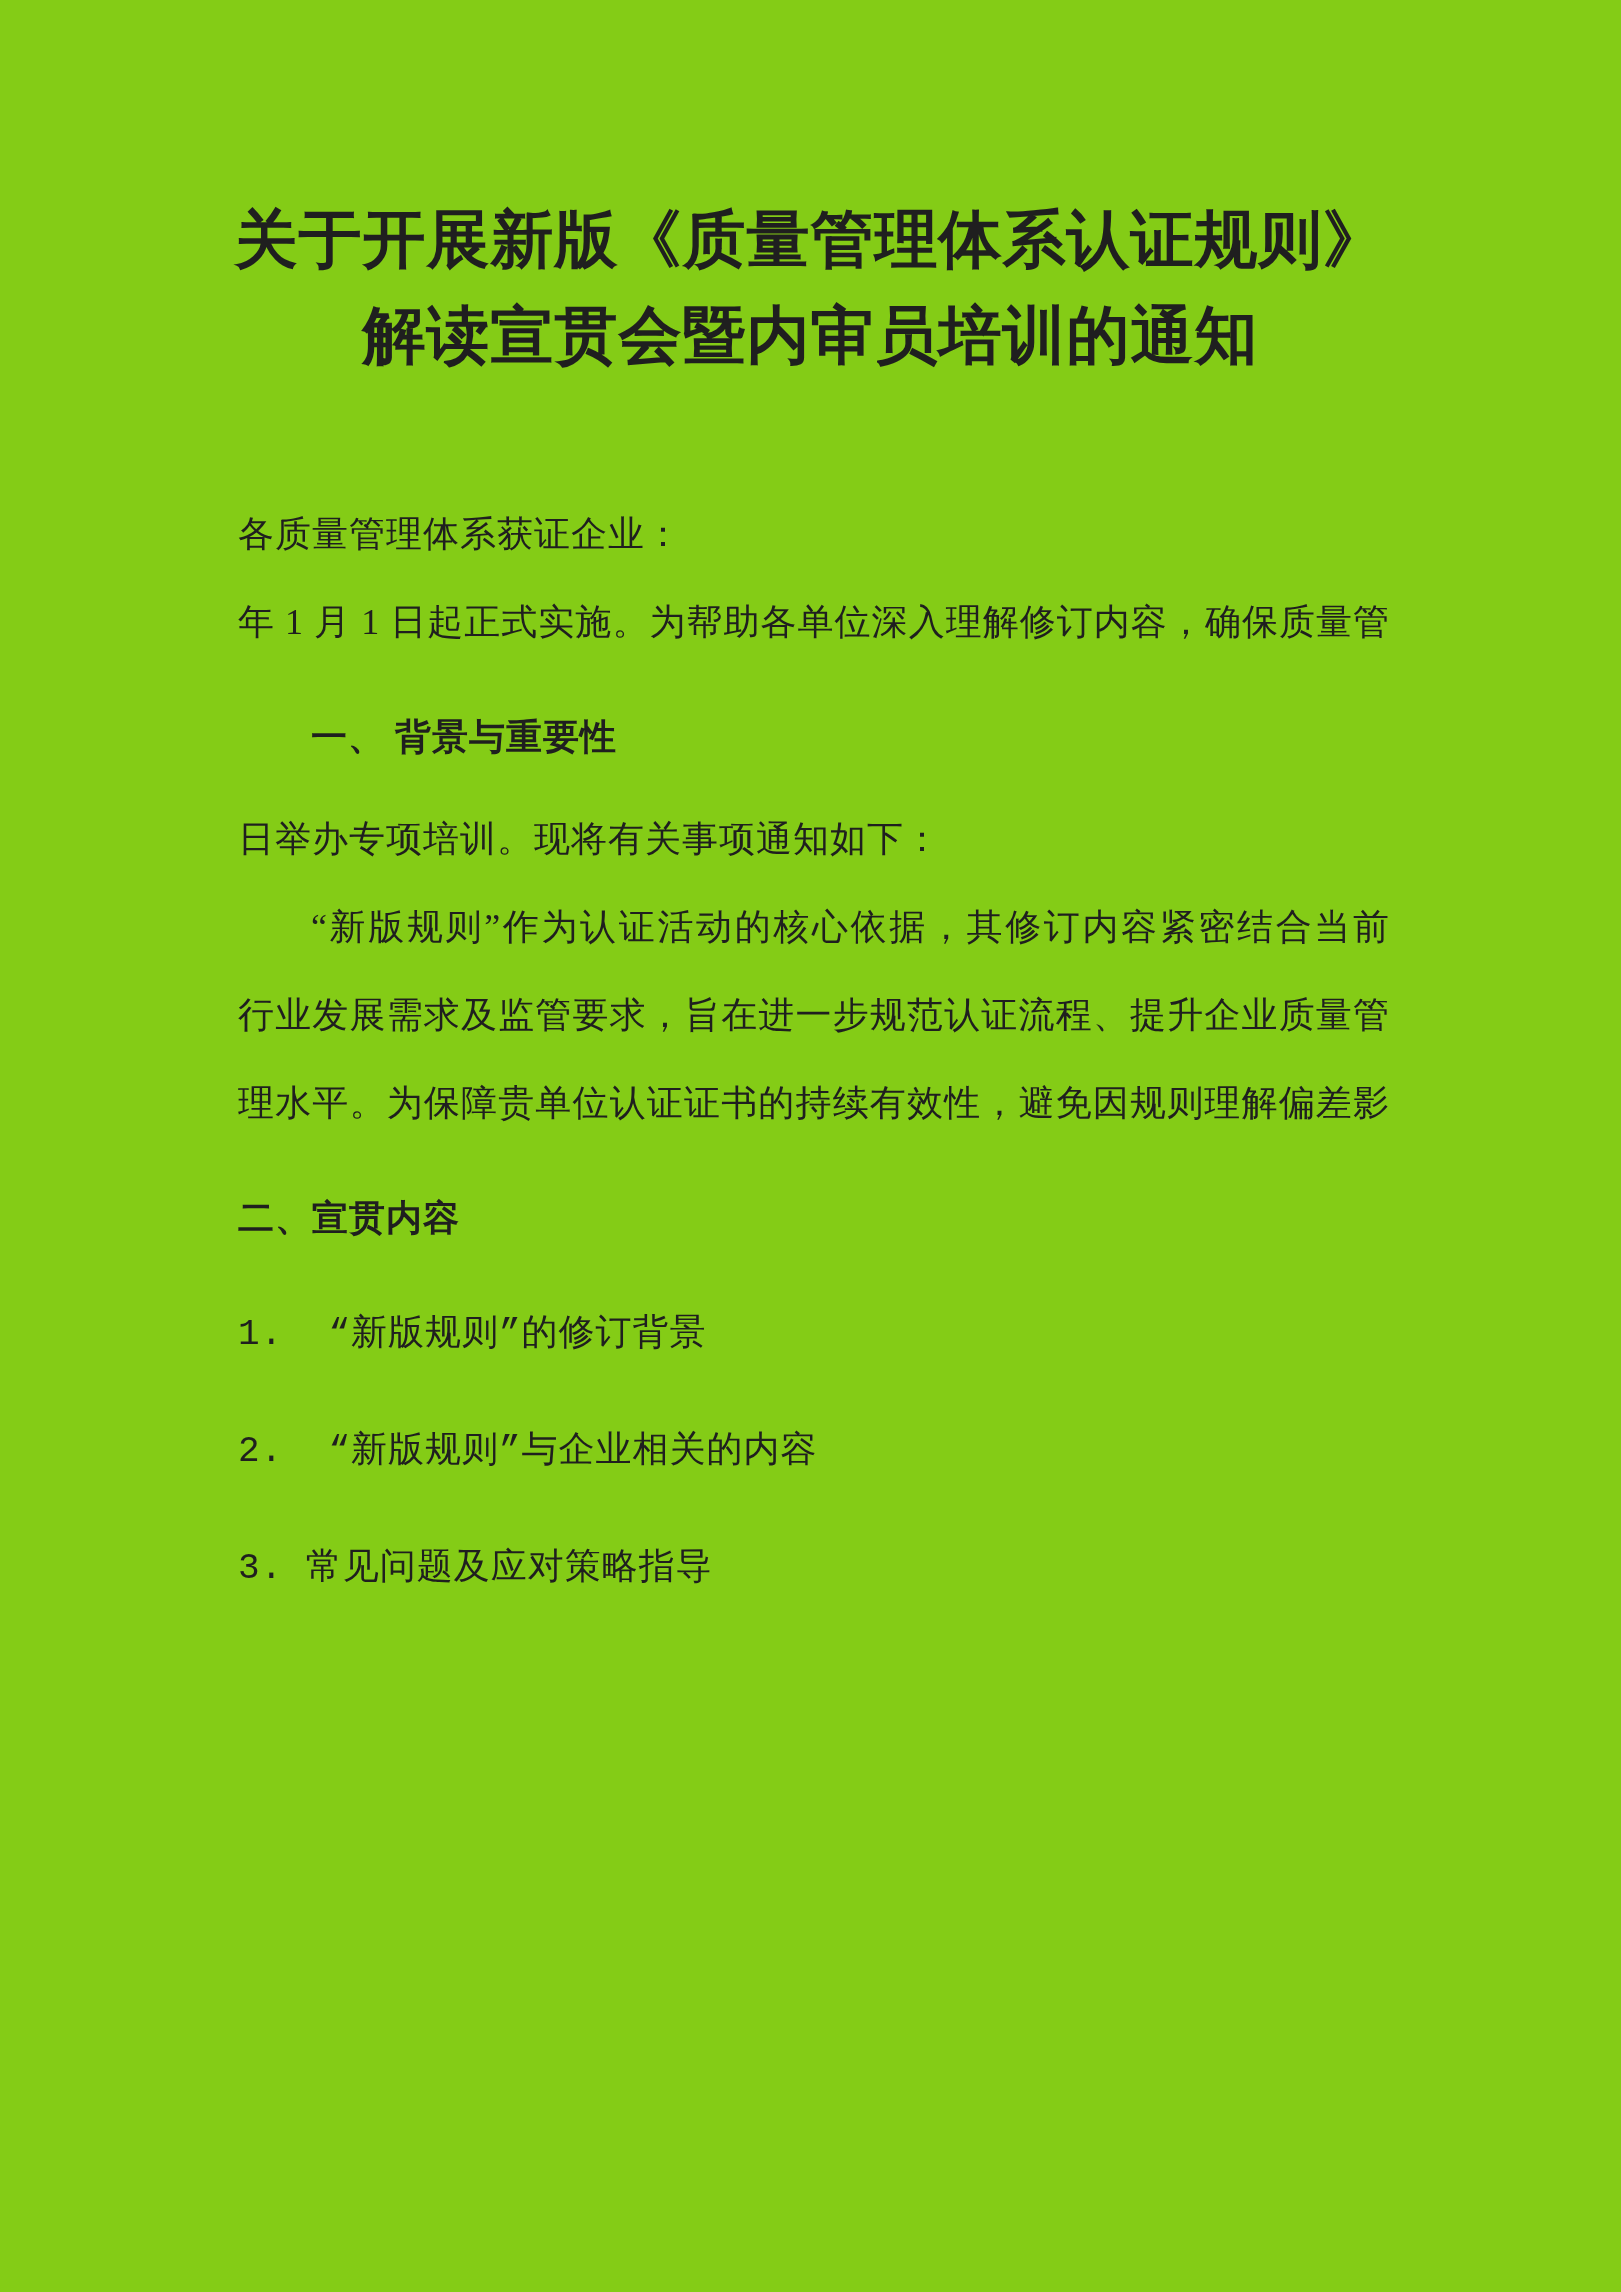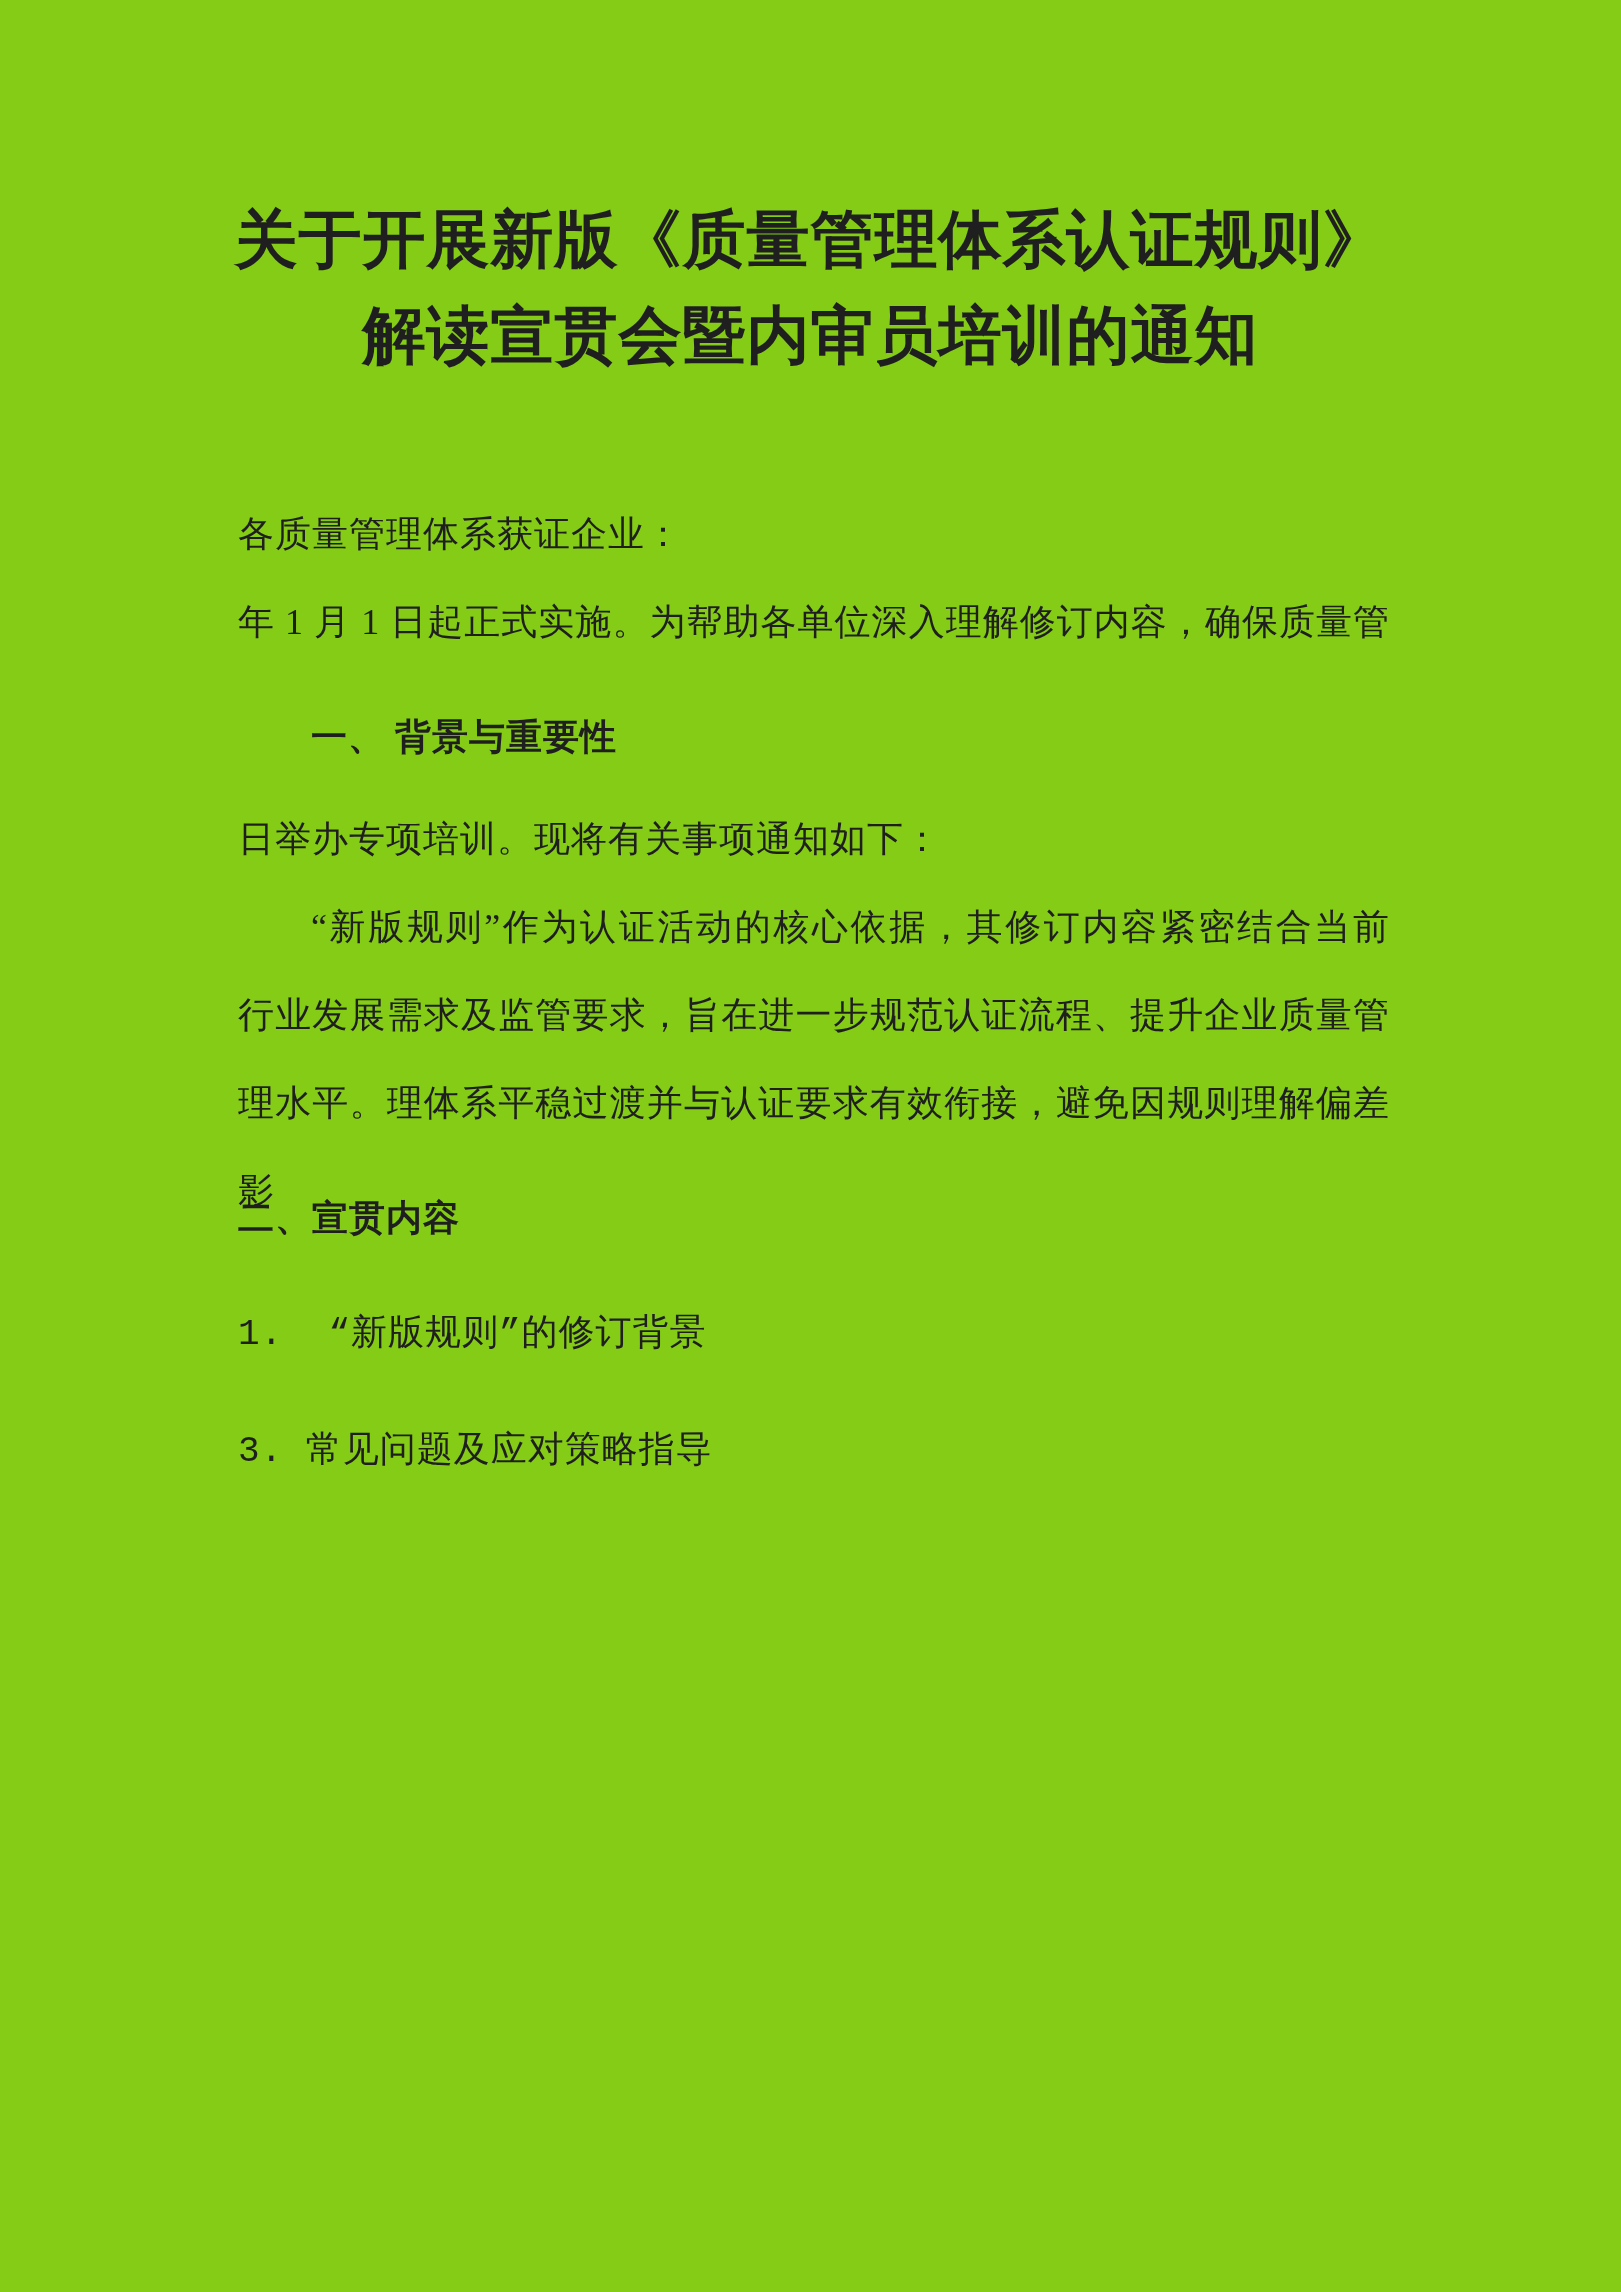--- a/index.html
+++ b/index.html
@@ -64,20 +64,21 @@
     <div>解读宣贯会暨内审员培训的通知</div>
   </div>
 
   <div class="content" id="content">
       <div class="ln">各质量管理体系获证企业：</div>
       <div class="ln justify">年 1 月 1 日起正式实施。为帮助各单位深入理解修订内容，确保质量管</div>
       <div class="ln heading indent">一、 背景与重要性</div>
       <div class="ln">日举办专项培训。现将有关事项通知如下：</div>
       <div class="ln indent justify">“新版规则”作为认证活动的核心依据，其修订内容紧密结合当前</div>
       <div class="ln justify">行业发展需求及监管要求，旨在进一步规范认证流程、提升企业质量管</div>
-      <div class="ln justify">理水平。理体系平稳过渡并与认证要求有效衔接，避免因规则理解偏差影</div>
+      <div class="ln justify">理水平。为保障贵单位认证证书的持续有效性，避免因规则理解偏差影</div>
       <div class="ln heading">二、宣贯内容</div>
       <div class="ln list-item">1.  “新版规则”的修订背景</div>
+      <div class="ln list-item">2.  “新版规则”与企业相关的内容</div>
       <div class="ln list-item">3. 常见问题及应对策略指导</div>
     </div>
 
 </div>
 
 
 </body></html>

